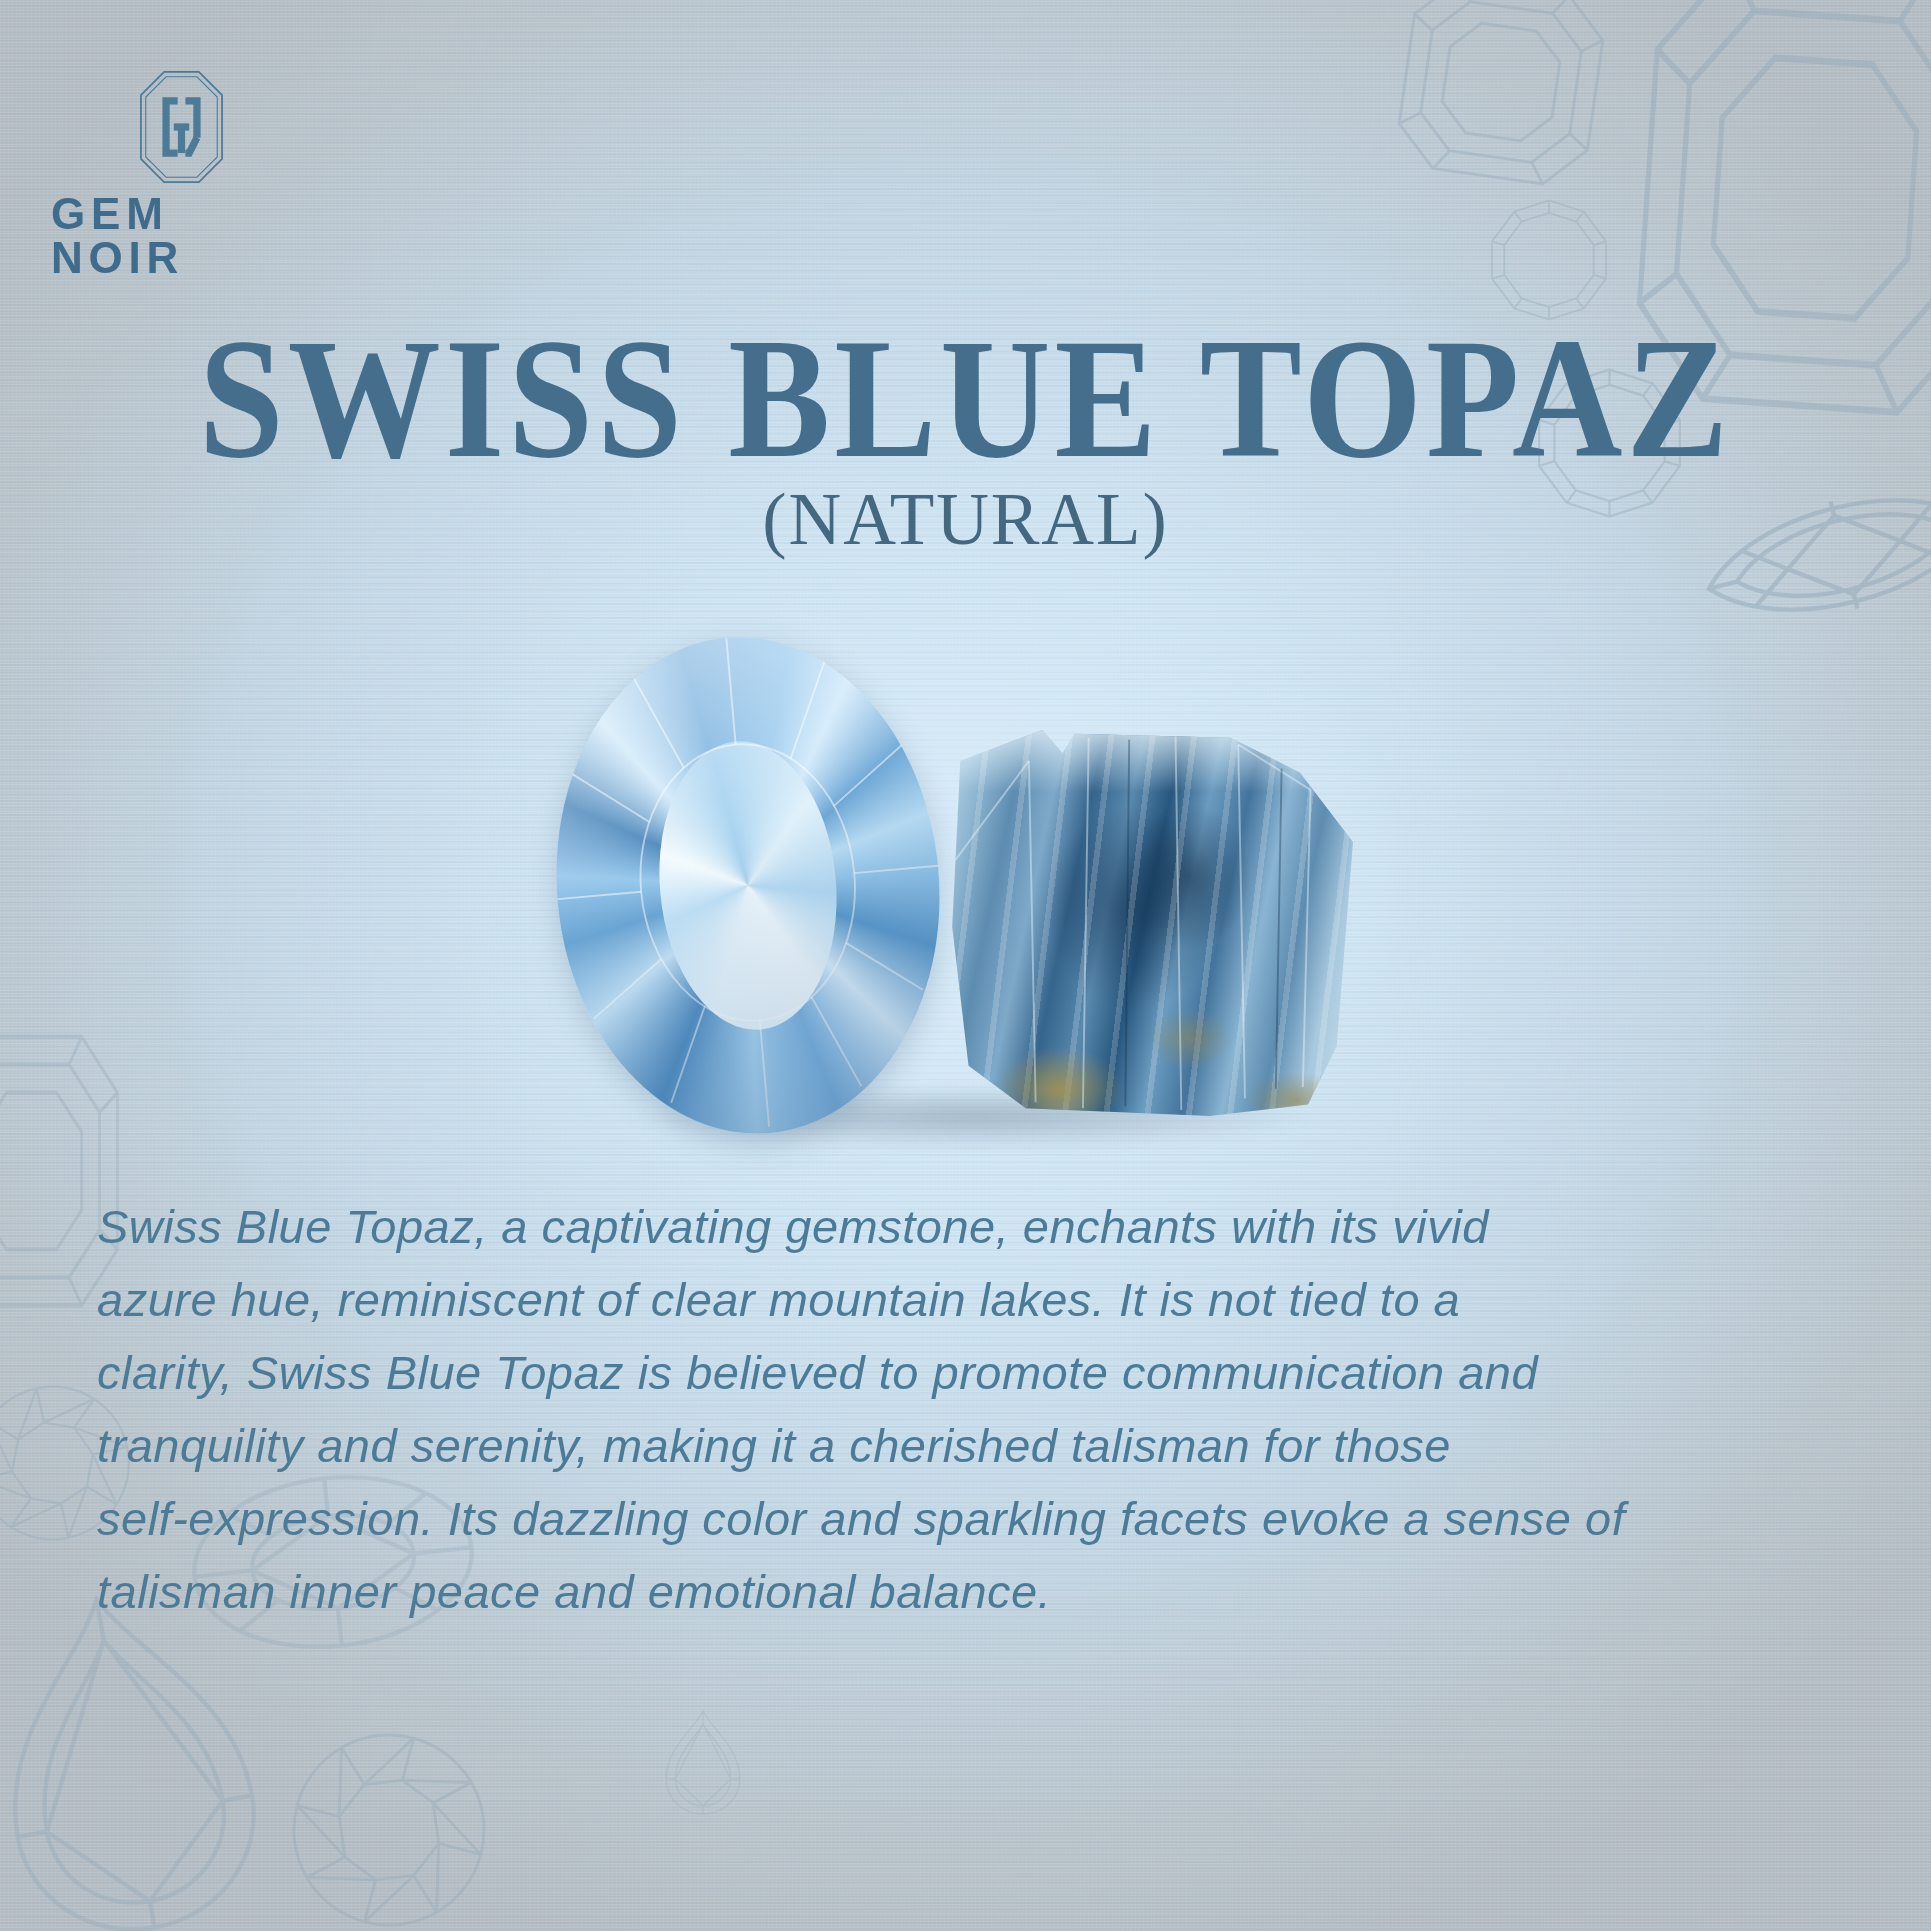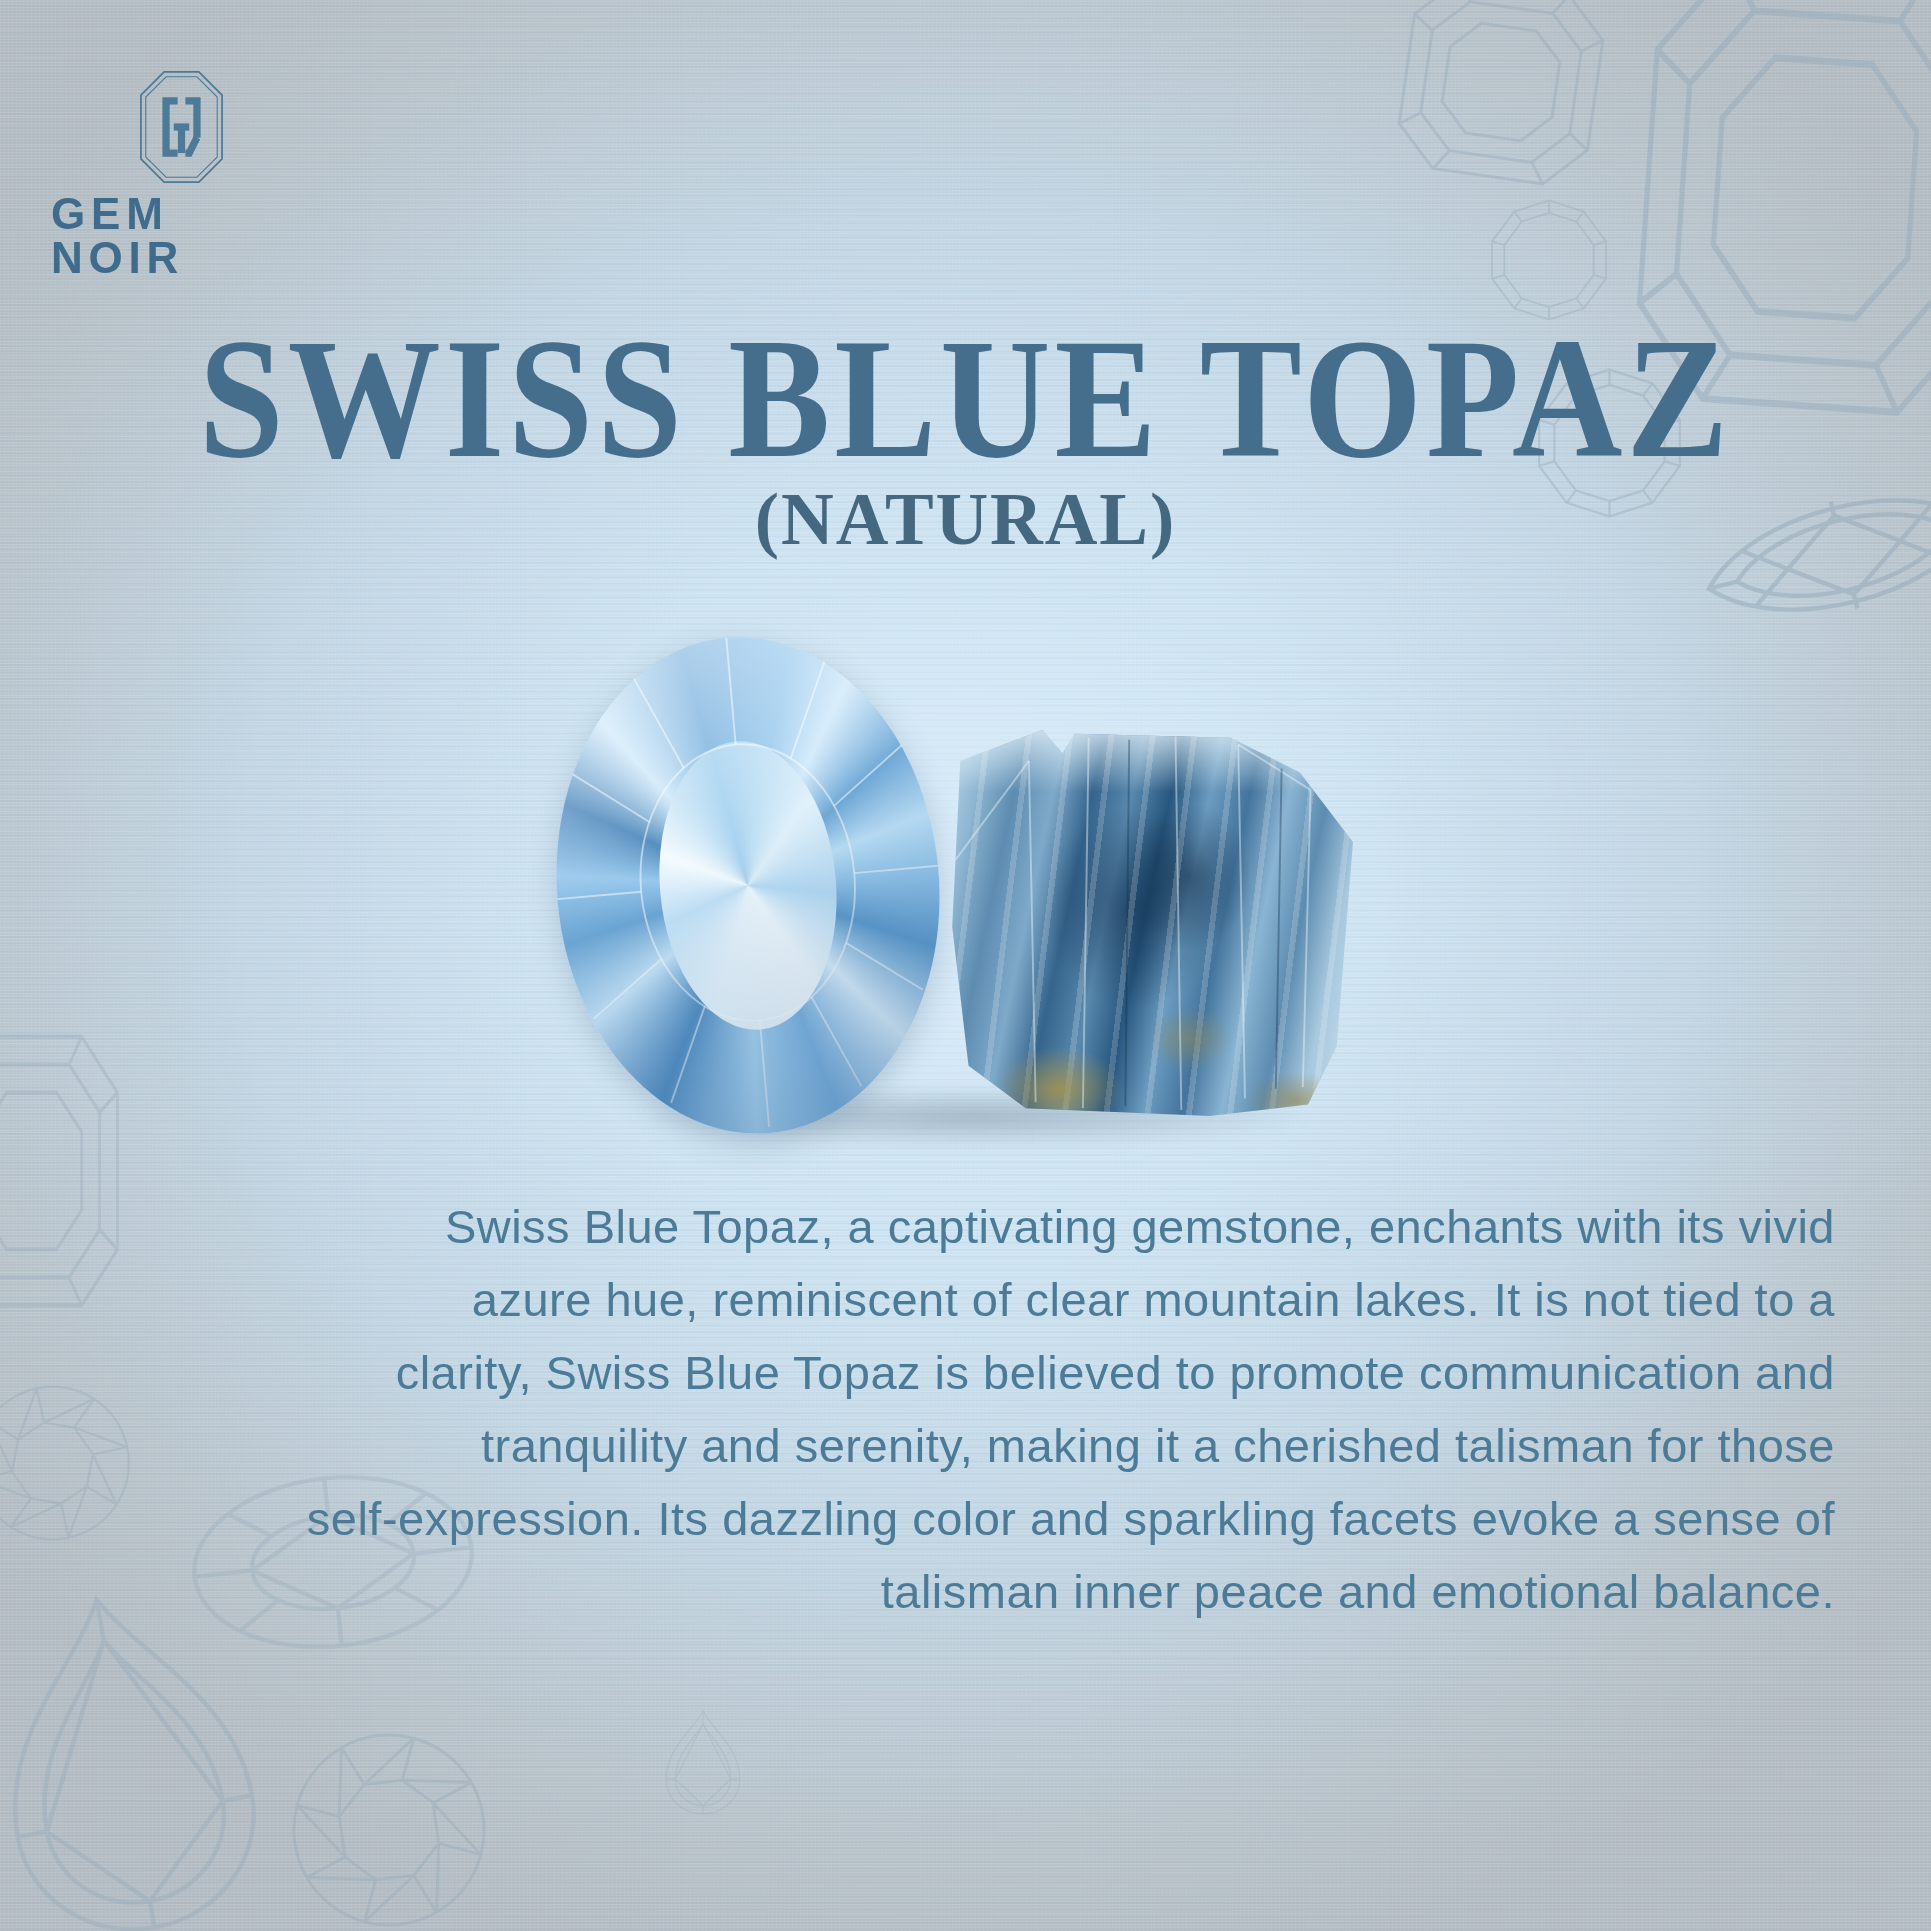--- a/index.html
+++ b/index.html
@@ -26,21 +26,21 @@
     font-size:44px;font-weight:700;letter-spacing:5.8px;color:#3f6c8c;line-height:1;
   }
   
   .title{
     position:absolute;left:0;top:313px;width:100%;margin:0;text-align:center;
     font-family:"Liberation Serif",serif;font-weight:700;font-size:153px;line-height:1;
     letter-spacing:3.9px;color:#456e8d;transform:scaleY(1.12);transform-origin:50% 0;
   }
   .subtitle{
     position:absolute;left:0;top:483px;width:100%;text-align:center;
-    font-family:"Liberation Serif",serif;font-weight:700;font-size:73px;line-height:1;
+    font-family:"Liberation Serif",serif;font-weight:400;font-size:73px;line-height:1;
     letter-spacing:1.9px;color:#44687f;
   }
   
   .photo{position:absolute;left:521px;top:603px;width:888px;height:541px;margin:0;}
   .photo::before{
     content:"";position:absolute;inset:-68px -87px;
     background:radial-gradient(closest-side, rgba(215,235,249,.8), rgba(215,235,249,0) 85%);
   }
   .gem-shadow{
     position:absolute;left:116px;top:483px;width:676px;height:62px;
@@ -94,21 +94,21 @@
   }
   .crystal .c-yellow{
     position:absolute;inset:0;
     background:
       radial-gradient(92px 60px at 28% 93%, rgba(172,148,70,.8), rgba(172,148,70,0) 70%),
       radial-gradient(60px 44px at 60% 80%, rgba(160,140,75,.45), rgba(160,140,75,0) 70%),
       radial-gradient(72px 41px at 86% 96%, rgba(150,130,70,.6), rgba(150,130,70,0) 70%);
   }
   .crystal .c-lines{position:absolute;inset:0;}
   
-  .desc{position:absolute;left:97px;top:1190px;width:1738px;text-align:right;}
+  .desc{position:absolute;left:97px;top:1190px;width:1738px;text-align:left;font-style:italic;}
   .desc .line{
     font-size:47px;line-height:73px;height:73px;color:#4b7b97;letter-spacing:0.5px;
     white-space:nowrap;
   }
 </style>
 </head>
 <body>
 
 <svg width="0" height="0" style="position:absolute" aria-hidden="true">
   <defs>

